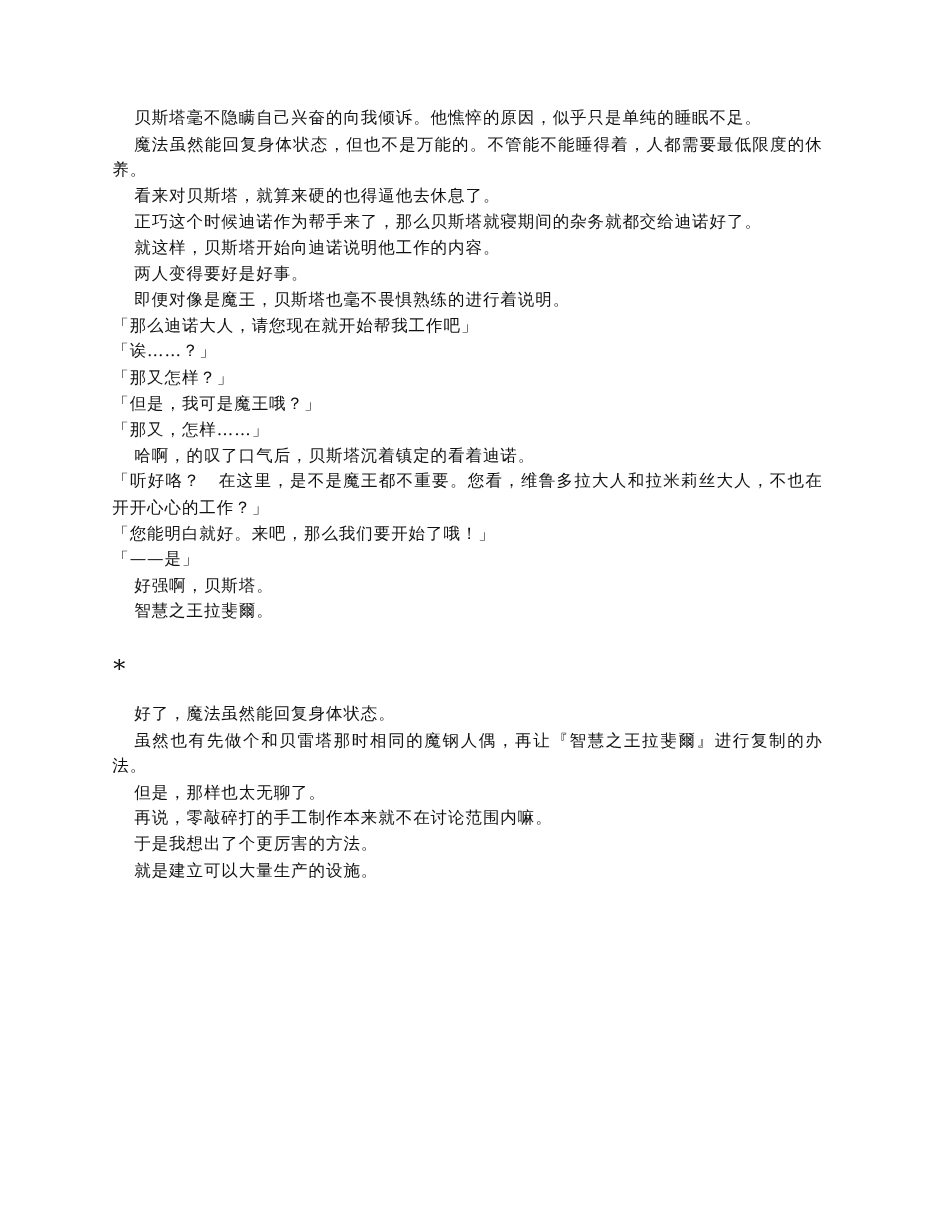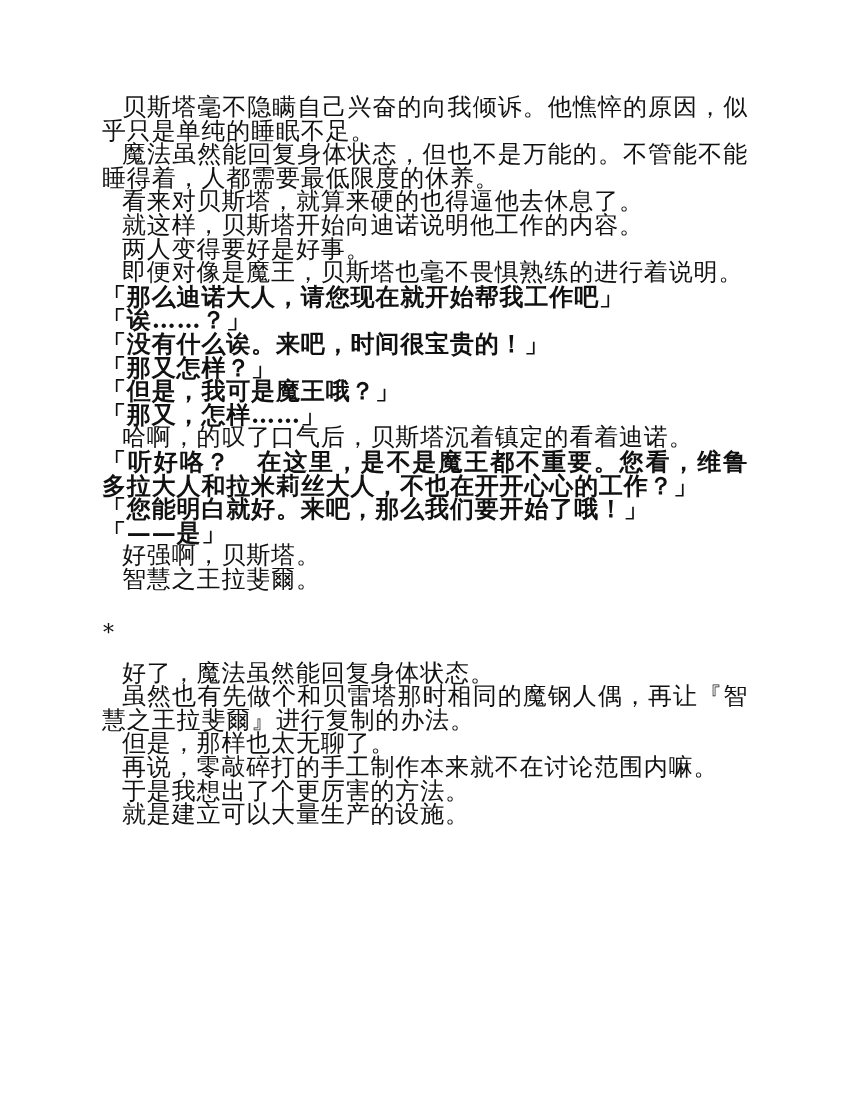--- a/index.html
+++ b/index.html
@@ -16,33 +16,32 @@
       color: #111111;
     }
     .page {
       position: absolute;
       left: 102px;
       top: 96px;
       width: 646px;
     }
     .para {
       margin: 0;
-      font-size: 24px;
+      font-size: 15px;
       line-height: 23.6px;
       letter-spacing: 0.85px;
       white-space: normal;
       word-break: break-all;
       text-align: justify;
     }
     .para.indent {
       text-indent: 20px;
     }
     .para.dialogue {
       text-indent: 0;
-      font-weight: bold;
     }
     .spacer {
       height: 23.6px;
     }
     .scene-break {
       font-size: 22px;
       line-height: 23.6px;
       margin: 6px 0 0 1px;
       height: 23.6px;
     }
@@ -51,26 +50,26 @@
     }
   </style>
 </head>
 <body>
 
 <div class="page">
   <div>
     <p class="para indent">贝斯塔毫不隐瞒自己兴奋的向我倾诉。他憔悴的原因，似乎只是单纯的睡眠不足。</p>
     <p class="para indent">魔法虽然能回复身体状态，但也不是万能的。不管能不能睡得着，人都需要最低限度的休养。</p>
     <p class="para indent">看来对贝斯塔，就算来硬的也得逼他去休息了。</p>
+    <p class="para indent">正巧这个时候迪诺作为帮手来了，那么贝斯塔就寝期间的杂务就都交给迪诺好了。</p>
     <p class="para indent">就这样，贝斯塔开始向迪诺说明他工作的内容。</p>
     <p class="para indent">两人变得要好是好事。</p>
     <p class="para indent">即便对像是魔王，贝斯塔也毫不畏惧熟练的进行着说明。</p>
     <p class="para dialogue">「那么迪诺大人，请您现在就开始帮我工作吧」</p>
     <p class="para dialogue">「诶……？」</p>
-    <p class="para dialogue">「没有什么诶。来吧，时间很宝贵的！」</p>
     <p class="para dialogue">「那又怎样？」</p>
     <p class="para dialogue">「但是，我可是魔王哦？」</p>
     <p class="para dialogue">「那又，怎样……」</p>
     <p class="para indent">哈啊，的叹了口气后，贝斯塔沉着镇定的看着迪诺。</p>
     <p class="para dialogue">「听好咯？　在这里，是不是魔王都不重要。您看，维鲁多拉大人和拉米莉丝大人，不也在开开心心的工作？」</p>
     <p class="para dialogue">「您能明白就好。来吧，那么我们要开始了哦！」</p>
     <p class="para dialogue">「——是」</p>
     <p class="para indent">好强啊，贝斯塔。</p>
     <p class="para indent">智慧之王拉斐爾。</p>
   </div>

